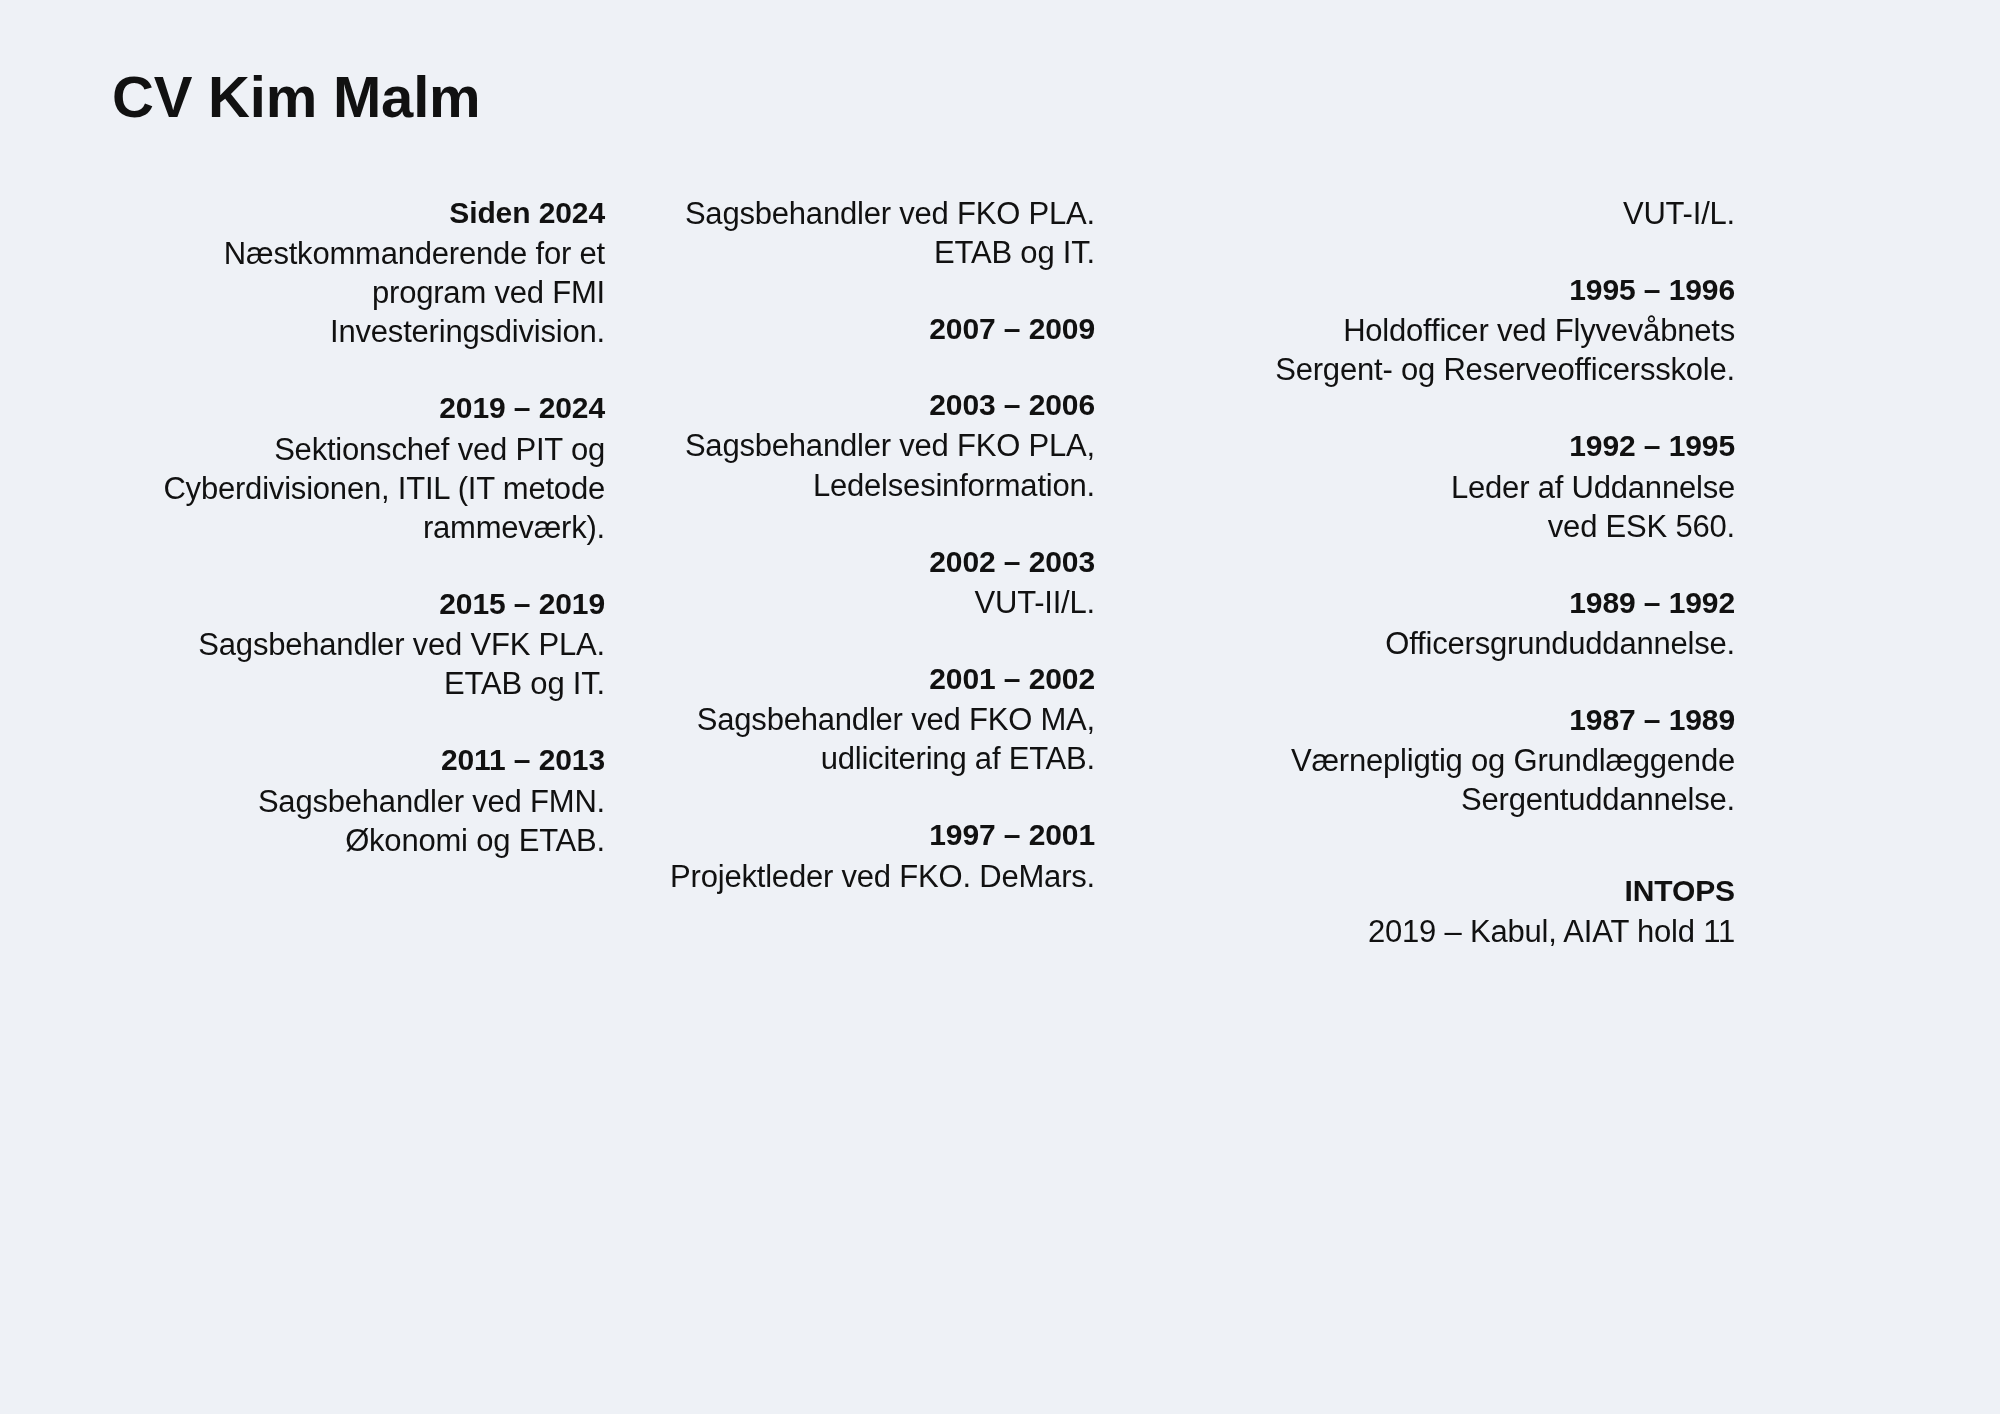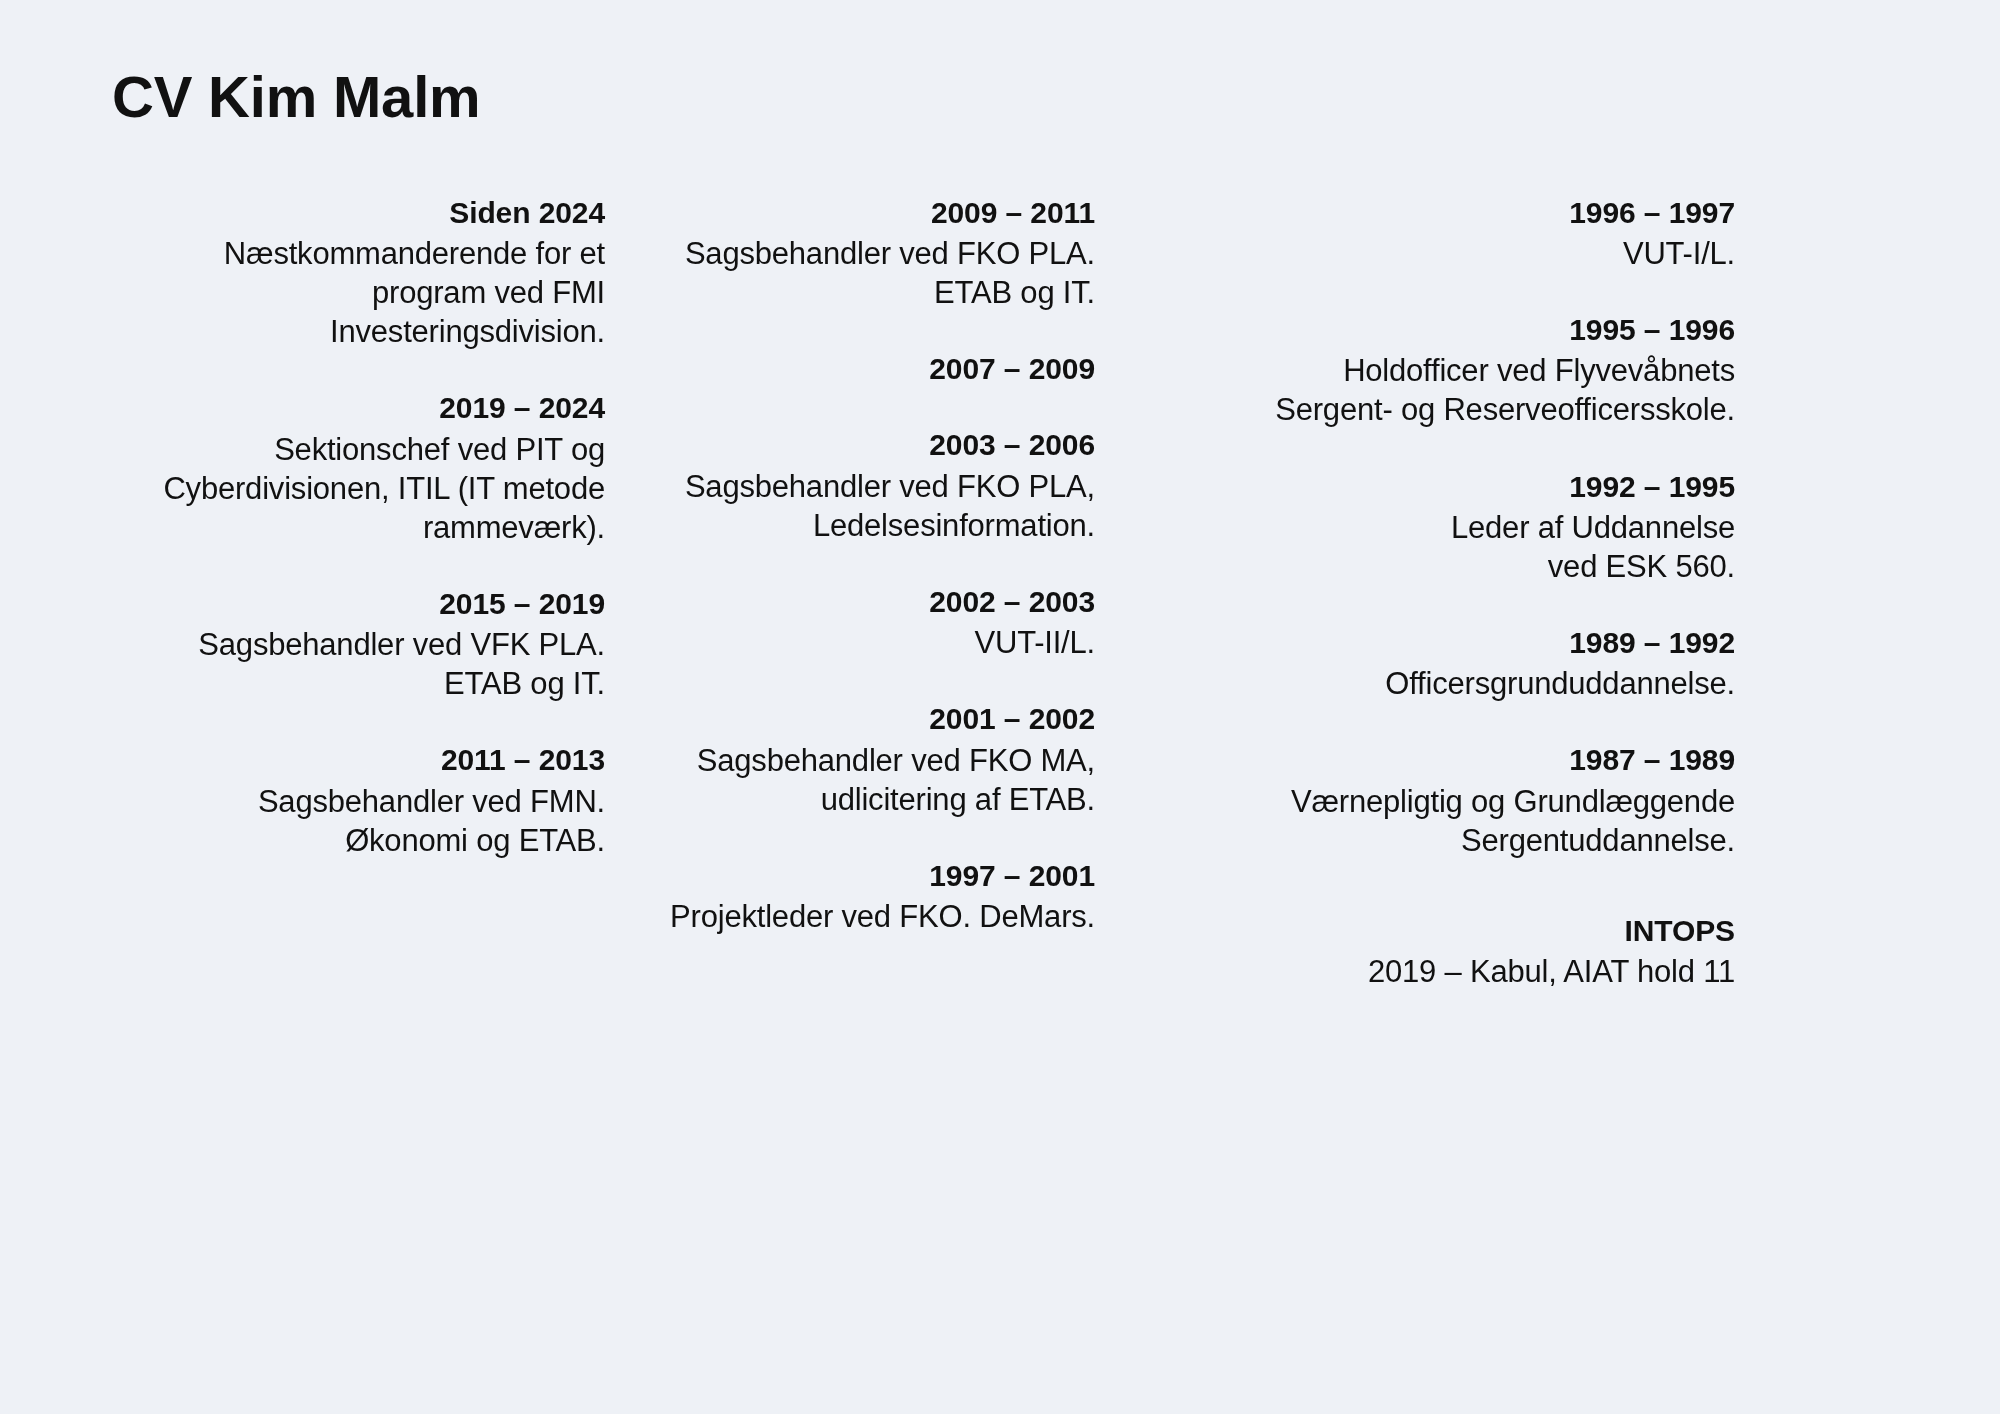--- a/index.html
+++ b/index.html
@@ -103,21 +103,20 @@
       </div>
       <div class="entry">
         <div class="entry-period">2011 – 2013</div>
         <div class="entry-desc">Sagsbehandler ved FMN.
 Økonomi og ETAB.</div>
       </div>
     </div>
 
     <div class="column col-2">
       <div class="entry">
-        <div class="entry-period">2009 – 2011</div>
         <div class="entry-desc">Sagsbehandler ved FKO PLA.
 ETAB og IT.</div>
       </div>
       <div class="entry">
         <div class="entry-period">2007 – 2009</div>
       </div>
       <div class="entry">
         <div class="entry-period">2003 – 2006</div>
         <div class="entry-desc">Sagsbehandler ved FKO PLA,
 Ledelsesinformation.</div>
@@ -132,21 +131,20 @@
 udlicitering af ETAB.</div>
       </div>
       <div class="entry">
         <div class="entry-period">1997 – 2001</div>
         <div class="entry-desc">Projektleder ved FKO. DeMars.</div>
       </div>
     </div>
 
     <div class="column col-3">
       <div class="entry">
-        <div class="entry-period">1996 – 1997</div>
         <div class="entry-desc">VUT-I/L.</div>
       </div>
       <div class="entry">
         <div class="entry-period">1995 – 1996</div>
         <div class="entry-desc">Holdofficer ved Flyvevåbnets
 Sergent- og Reserveofficersskole.</div>
       </div>
       <div class="entry indent">
         <div class="entry-period">1992 – 1995</div>
         <div class="entry-desc">Leder af Uddannelse

